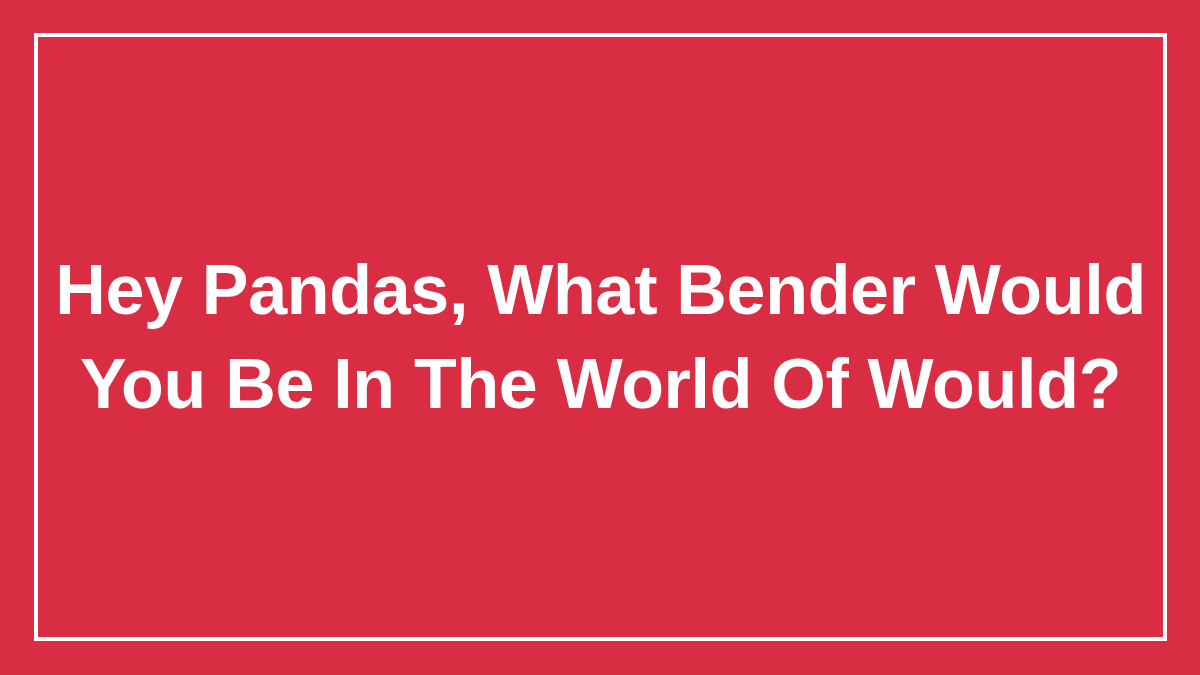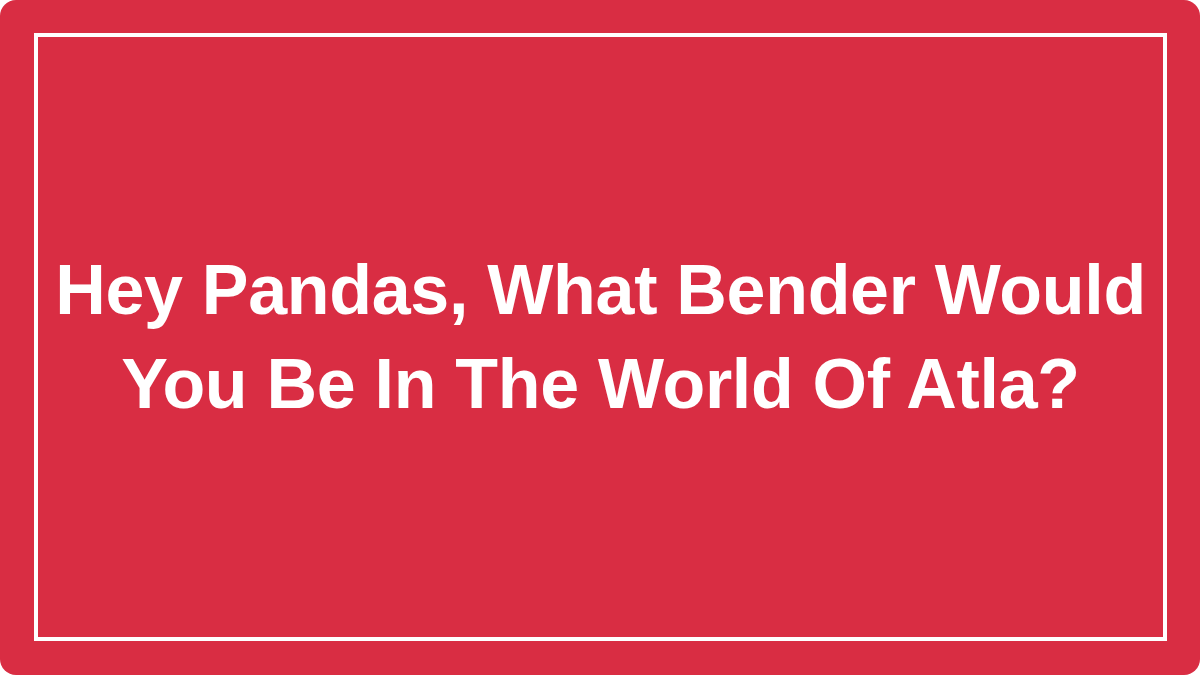--- a/index.html
+++ b/index.html
@@ -15,21 +15,20 @@
   }
 
   
   .poster {
     position: relative;
     box-sizing: border-box;
     width: 1200px;
     height: 675px;
     background: #d92d43;
     overflow: hidden;
-    border-radius: 16px;
   }
 
   
   .poster-frame {
     position: absolute;
     left: 34px;
     top: 33px;
     width: 1133px;
     height: 608px;
     box-sizing: border-box;
@@ -71,17 +70,17 @@
 </head>
 <body>
 
 <div class="poster">
 
   <div class="poster-frame"></div>
 
   <div class="headline-block">
     <h1 class="headline">
       <span class="headline-line">Hey Pandas, What Bender Would</span>
-      <span class="headline-line">You Be In The World Of Atla?</span>
+      <span class="headline-line">You Be In The World Of Would?</span>
     </h1>
   </div>
 
 </div>
 
 </body></html>

